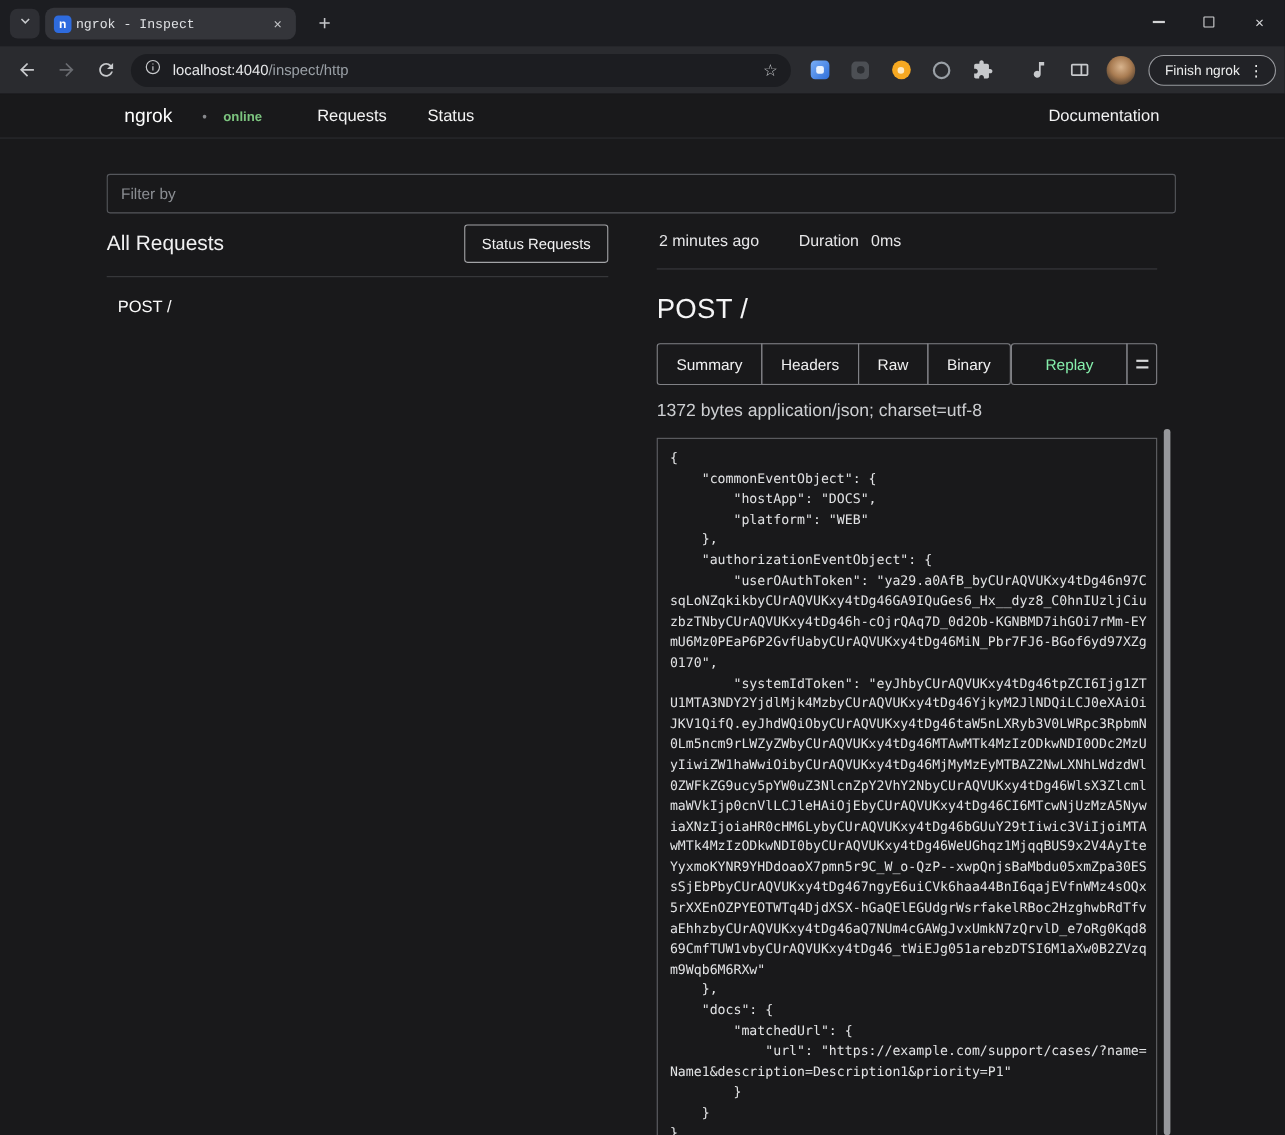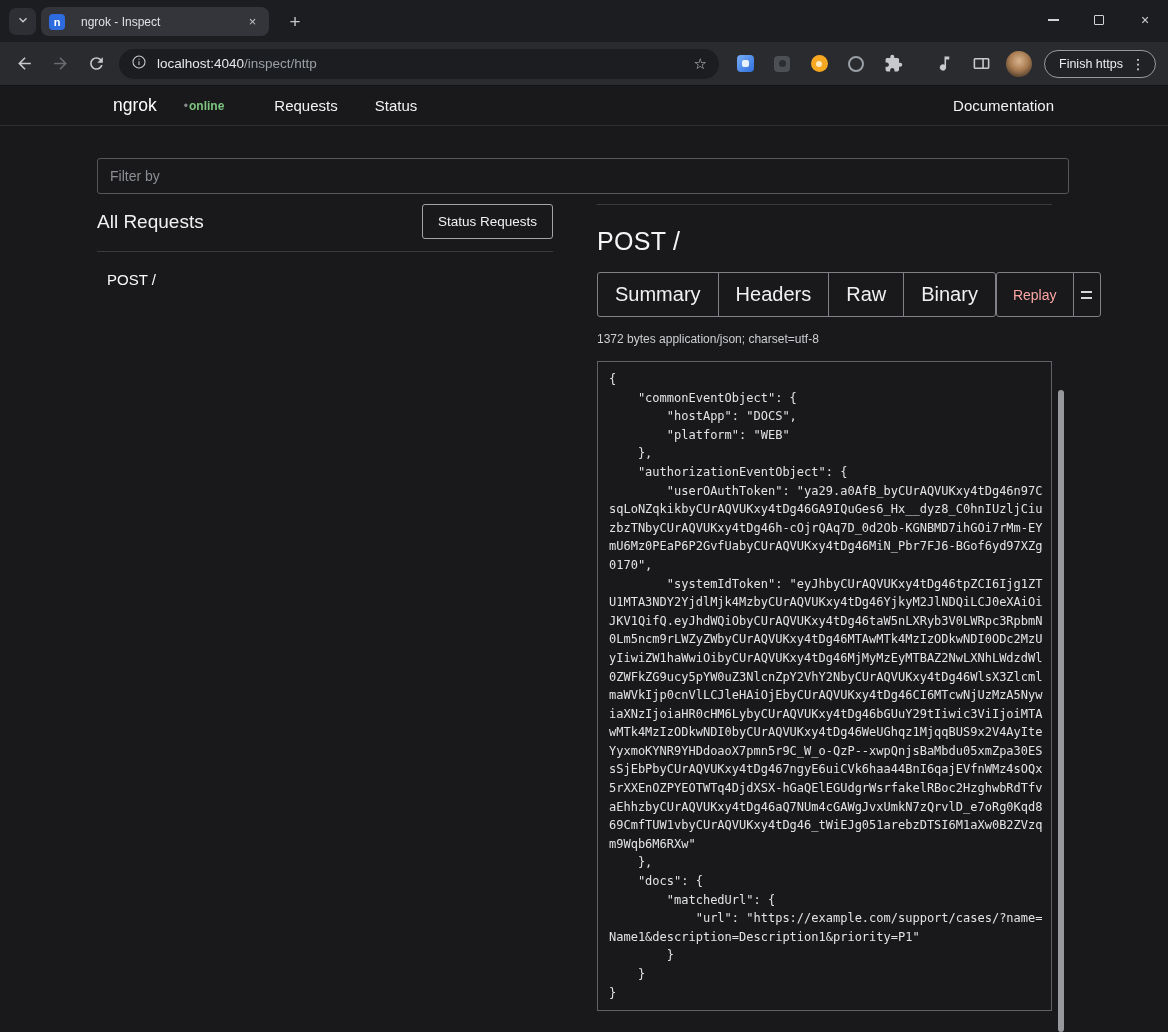--- a/index.html
+++ b/index.html
@@ -4,21 +4,21 @@
 <style>
   * { margin:0; padding:0; box-sizing:border-box; }
   html,body { width:1168px; height:1032px; background:#19191b; font-family:"Liberation Sans",sans-serif; overflow:hidden; }
   .window { position:relative; width:1168px; height:1032px; background:#19191b; }
 
   
   .tabstrip { position:absolute; top:0; left:0; right:0; height:42px; background:#1c1d21; }
   .tab-search { position:absolute; left:9px; top:8px; width:27px; height:27px; border-radius:7px; background:#2e2f34; display:flex; align-items:center; justify-content:center; cursor:pointer; }
   .tab { position:absolute; left:41px; top:7px; width:228px; height:29px; background:#34353a; border-radius:8px; display:flex; align-items:center; padding:0 8px; cursor:pointer; }
   .favicon { width:16px; height:16px; border-radius:4px; background:#2e6bde; color:#fff; font-size:11px; font-weight:bold; display:flex; align-items:center; justify-content:center; flex:none; }
-  .tab-title { margin-left:16px; font-size:12px; color:#dfe1e4; flex:1; white-space:nowrap; overflow:hidden; }
+  .tab-title { margin-left:4px; font-size:12px; color:#dfe1e4; flex:1; white-space:nowrap; overflow:hidden;font-family:Liberation Mono, monospace; }
   .tab-close { width:17px; height:17px; color:#c3c5c8; font-size:13px; display:flex; align-items:center; justify-content:center; border-radius:50%; flex:none; cursor:pointer; }
   .new-tab { position:absolute; left:283px; top:9px; width:24px; height:24px; color:#c3c5c8; font-size:19px; line-height:1; display:flex; align-items:center; justify-content:center; cursor:pointer; }
   .win-controls { position:absolute; right:0; top:0; height:40px; display:flex; }
   .win-btn { width:46px; height:40px; display:flex; align-items:center; justify-content:center; color:#d2d3d5; font-size:14px; cursor:pointer; }
   .min-bar { width:11px; height:2px; background:#d2d3d5; }
   .max-box { width:10px; height:10px; border:1px solid #d2d3d5; border-radius:1px; }
 
   
   .toolbar { position:absolute; top:42px; left:0; right:0; height:44px; background:#2a2b2f; border-bottom:1px solid #131316; display:flex; align-items:center; }
   .nav-btn { width:30px; height:30px; display:flex; align-items:center; justify-content:center; border-radius:50%; cursor:pointer; flex:none; }
@@ -41,21 +41,21 @@
   .ext-btn svg { width:19px; height:19px; fill:#c7c9cc; }
   .avatar { width:26px; height:26px; border-radius:50%; background:radial-gradient(circle at 50% 38%, #d8b48e 0%, #a97c52 45%, #5c4632 78%, #3b3833 100%); cursor:pointer; flex:none; }
   .pill { margin-left:12px; margin-right:9px; height:28px; border:1px solid #989a9e; border-radius:14px; display:flex; align-items:center; padding:0 10px 0 14px; color:#eceded; font-size:12.5px; gap:8px; background:#212226; cursor:pointer; white-space:nowrap; }
   .kebab { font-size:14px; color:#eceded; }
 
   
   .page { position:absolute; top:86px; left:0; width:1168px; height:946px; background:#19191b; overflow:hidden; }
   .ngrok-header { height:40px; border-bottom:1px solid #2c2d31; display:flex; align-items:center; }
   .brand { margin-left:113px; font-size:17.5px; color:#ffffff; cursor:pointer; }
   .hdot { margin-left:27px; color:#87898d; font-size:12px; }
-  .online { margin-left:1px; color:#7cc47f; font-size:12px; font-weight:600; }
+  .online { margin-left:15px; color:#7cc47f; font-size:12px; font-weight:600; }
   .hnav { font-size:15px; color:#f2f2f3; cursor:pointer; }
   .hnav.inspect { margin-left:50px; }
   .hnav.status { margin-left:37px; }
   .hnav.docs { margin-left:auto; margin-right:114px; }
 
   .content { position:absolute; top:72px; left:97px; width:972px; }
   .filter { width:100%; height:36px; background:transparent; border:1px solid #55575c; border-radius:3px; color:#e8e8e8; padding:12px 12px; font-size:14px; font-family:"Liberation Sans",sans-serif; outline:none; }
   .filter::placeholder { color:#8b8e93; }
 
   .cols { display:flex; margin-top:10px; align-items:flex-start; }
@@ -66,28 +66,28 @@
   .divider { border-bottom:1px solid #3a3b3f; }
   .left-col .divider { margin-top:12px; }
   .req-item { margin-top:9px; padding:10px; font-size:15px; color:#fafafa; cursor:pointer; }
 
   .right-col { width:455px; margin-left:44px; flex:none; }
   .rtime { display:flex; align-items:center; padding:8px 2px 16px 2px; font-size:14.5px; color:#e6e6e8; }
   .rtime .dur { margin-left:36px; }
   .rtime .durv { margin-left:11px; }
   .rtitle { margin-top:22px; font-size:25px; color:#f5f5f6; letter-spacing:.3px; }
   .tabsrow { margin-top:16px; display:flex; align-items:stretch; }
-  .tabbtn { border:1px solid #808186; background:transparent; color:#f0f0f1; font-size:20px; padding:10px 17px; margin-left:-1px; font-family:"Liberation Sans",sans-serif; cursor:pointer; }
+  .tabbtn { border:1px solid #808186; background:transparent; color:#f0f0f1; font-size:14px; padding:10px 17px; margin-left:-1px; font-family:"Liberation Sans",sans-serif; cursor:pointer; }
   .tabbtn.first { margin-left:0; border-radius:3px 0 0 3px; }
   .tabbtn.last { border-radius:0 3px 3px 0; }
   .replay-group { margin-left:auto; display:flex; }
-  .replay-btn { border:1px solid #808186; background:transparent; color:#fca5a5; font-size:14px; padding:9px 16px; border-radius:3px 0 0 3px; font-family:"Liberation Sans",sans-serif; cursor:pointer; }
+  .replay-btn { border:1px solid #808186; background:transparent; color:#86efac; font-size:14px; padding:9px 30px; border-radius:3px 0 0 3px; font-family:"Liberation Sans",sans-serif; cursor:pointer; }
   .replay-menu { width:28px; border:1px solid #808186; margin-left:-1px; border-radius:0 3px 3px 0; display:flex; align-items:center; justify-content:center; cursor:pointer; background:transparent; }
   .eq { width:11px; height:8px; border-top:2px solid #d6d7d9; border-bottom:2px solid #d6d7d9; }
-  .meta { margin-top:15px; font-size:12px; color:#cdcfd2; }
+  .meta { margin-top:15px; font-size:16px; color:#cdcfd2; }
   .codeblock { margin-top:15px; border:1px solid #616267; background:#19191b; padding:8px 11px; }
   pre.body { font-family:"DejaVu Sans Mono","Liberation Mono",monospace; font-size:12px; line-height:18.6px; color:#e2e3e5; white-space:pre; }
 
   .scroll-thumb { position:absolute; left:1058px; top:304px; width:6px; height:642px; background:#97989c; border-radius:3px; cursor:pointer; }
 </style>
 </head>
 <body>
 
 <div class="window">
 
@@ -173,21 +173,21 @@
           </svg>
       </div>
       <div class="ext-btn">
         <svg viewBox="0 0 24 24">
             <path d="M4 5h16c1.1 0 2 .9 2 2v10c0 1.1-.9 2-2 2H4c-1.1 0-2-.9-2-2V7c0-1.1.9-2 2-2zm0 2v10h9V7H4zm11 0v10h5V7h-5z"></path>
           </svg>
       </div>
       <div class="avatar"></div>
     </div>
     <div class="pill">
-      <span>Finish https</span>
+      <span>Finish ngrok</span>
       <span class="kebab">⋮</span>
     </div>
   </div>
 
   <div class="page">
     <div class="ngrok-header">
       <span class="brand">ngrok</span>
       <span class="hdot">•</span>
       <span class="online">online</span>
       <span class="hnav inspect">Requests</span>
@@ -203,20 +203,25 @@
         <div class="left-col">
           <div class="lhead">
             <span class="all-req">All Requests</span>
             <button class="clear-btn">Status Requests</button>
           </div>
           <div class="divider"></div>
           <div class="req-item">POST /</div>
         </div>
 
         <div class="right-col">
+          <div class="rtime">
+            <span>2 minutes ago</span>
+            <span class="dur">Duration</span>
+            <span class="durv">0ms</span>
+          </div>
           <div class="divider"></div>
           <div class="rtitle">POST /</div>
 
           <div class="tabsrow">
             <button class="tabbtn first">Summary</button>
             <button class="tabbtn">Headers</button>
             <button class="tabbtn">Raw</button>
             <button class="tabbtn last">Binary</button>
             <div class="replay-group">
               <button class="replay-btn">Replay</button>

